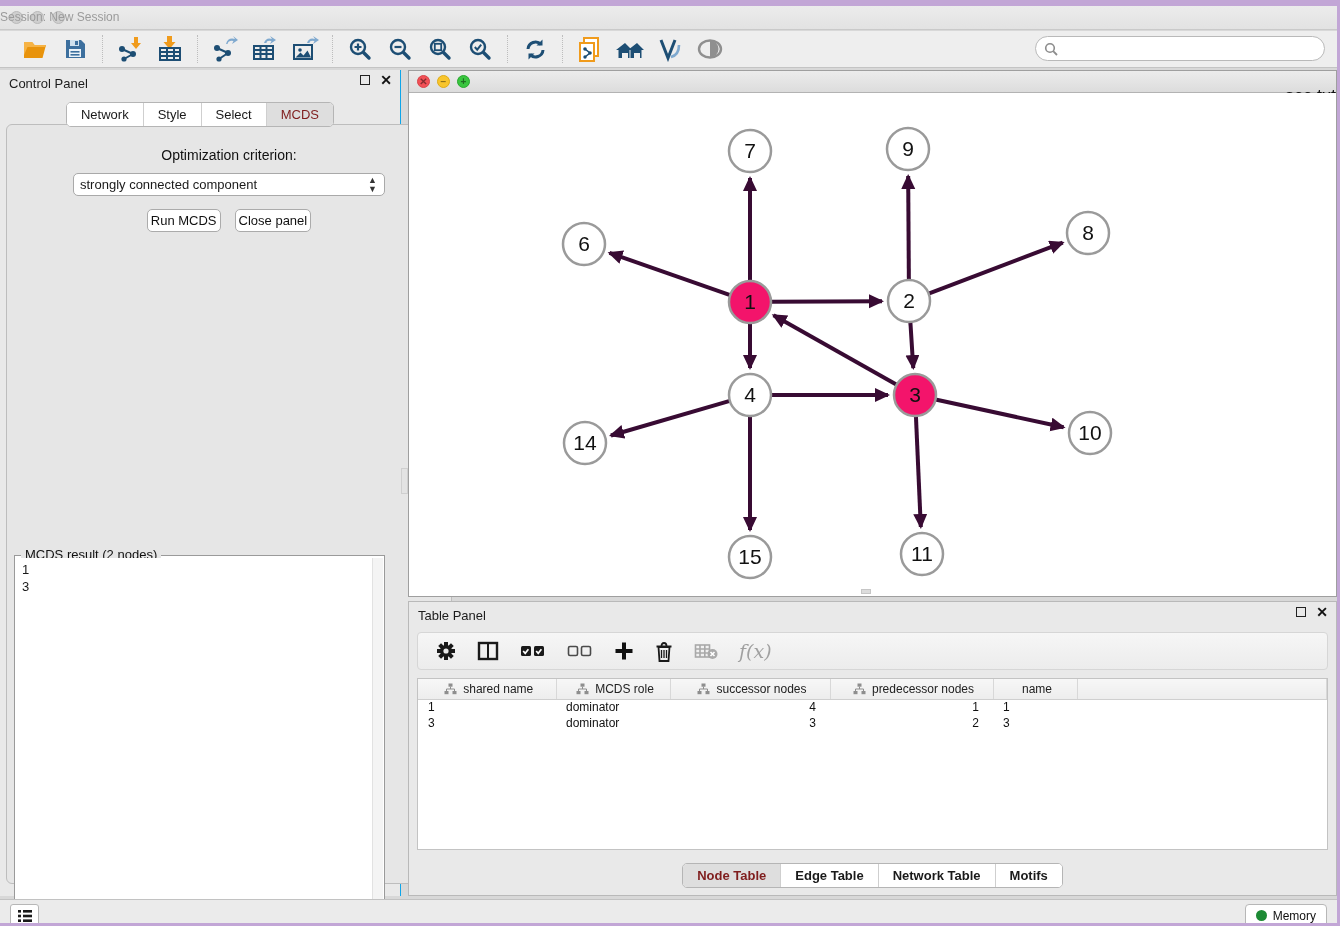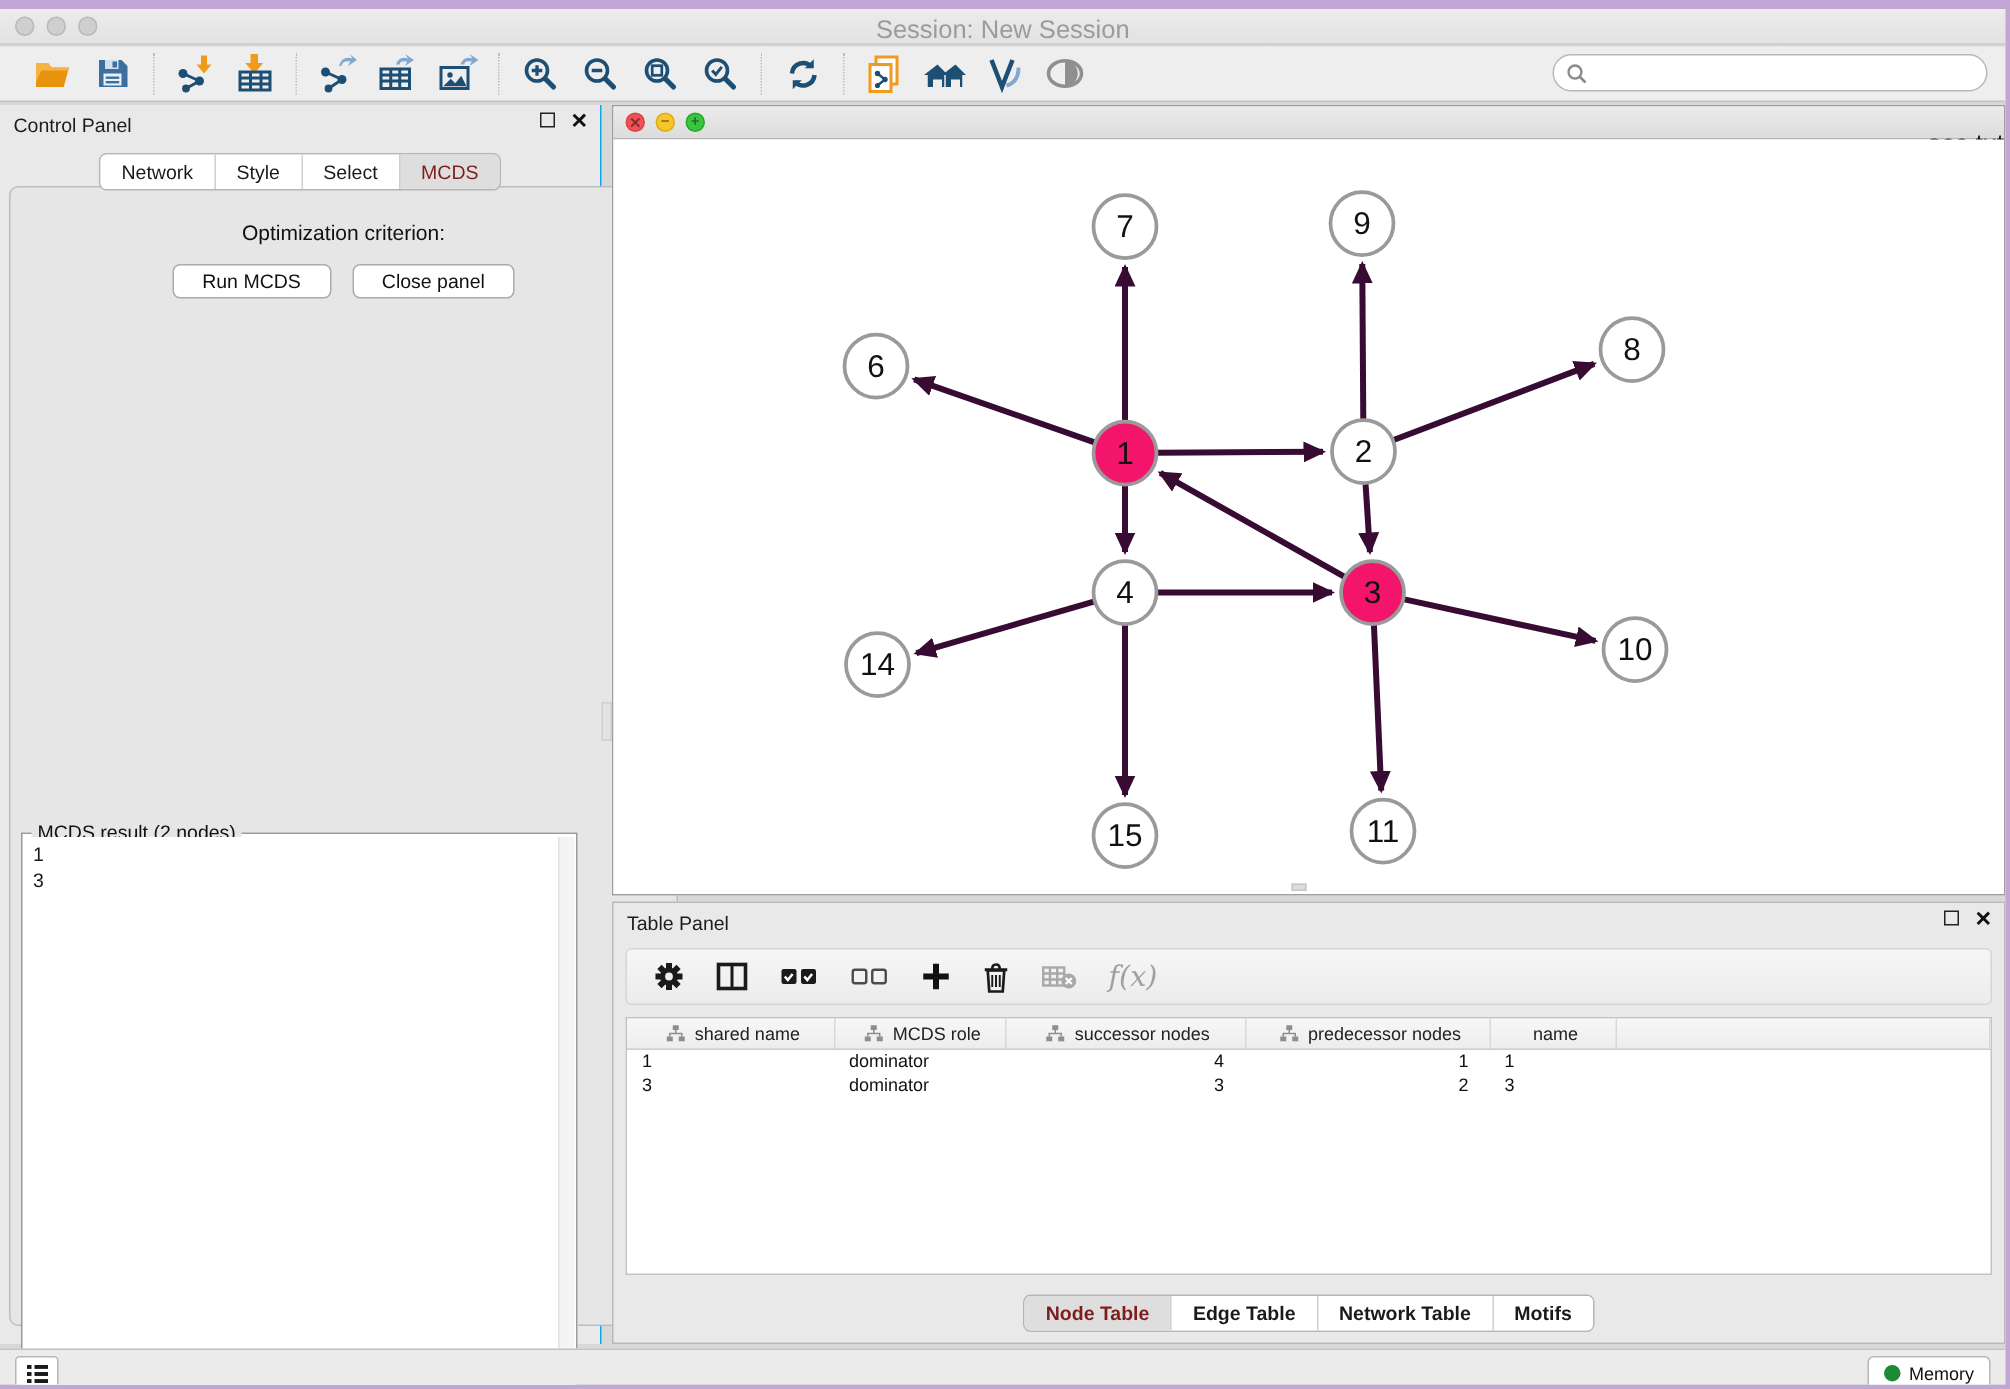--- a/index.html
+++ b/index.html
@@ -12,21 +12,21 @@
     border-right:3px solid #c2a6d6;
     border-bottom:3px solid #c2a6d6;
     overflow:hidden;
     font-size:13px;
     color:#1a1a1a;
   }
   
   .titlebar{position:absolute;left:0;top:0;width:100%;height:24px;background:linear-gradient(#ececec,#e2e2e2);border-bottom:1px solid #c9c9c9;}
   .titlebar .dots{position:absolute;left:10px;top:5px;display:flex;gap:8px;}
   .titlebar .dot{width:13px;height:13px;border-radius:50%;background:#cfcfcf;border:1px solid #b9b9b9;}
-  .titlebar .title{position:absolute;width:100%;text-align:center;top:4px;color:#9b9b9b;font-size:17px;}
+  .titlebar .title{position:absolute;width:100%;text-align:left;top:4px;color:#9b9b9b;font-size:12px;}
   
   .toolbar{position:absolute;left:0;top:25px;width:100%;height:37px;background:#eeeeee;border-bottom:1px solid #c4c4c4;display:flex;align-items:center;padding-left:8px;}
   .tb-group{display:flex;align-items:center;gap:10px;padding:0 12px;}
   .tb-sep{width:1px;height:28px;border-left:1px dotted #bdbdbd;}
   .tb-btn{width:30px;height:28px;display:flex;align-items:center;justify-content:center;}
   .searchbox{position:absolute;right:12px;top:5px;width:290px;height:25px;background:#fff;border:1px solid #b9b9b9;border-radius:13px;display:flex;align-items:center;padding-left:8px;}
   .searchbox input{border:none;outline:none;flex:1;font-size:12px;background:transparent;margin-left:5px;font-family:"Liberation Sans",sans-serif;}
   
   .cpanel{position:absolute;left:0;top:64px;width:401px;height:826px;background:#e9e9e9;border-right:1px solid #0ea5e9;}
   .panel-header{height:26px;position:relative;}
@@ -38,21 +38,21 @@
   .seg{display:flex;border:1px solid #b5b5b5;border-radius:5px;overflow:hidden;background:#fff;}
   .seg .seg-item{padding:4px 14px;font-size:13px;background:#fff;border-left:1px solid #cfcfcf;cursor:default;}
   .seg .seg-item:first-child{border-left:none;}
   .seg .seg-item.active{background:#dedede;color:#7f1d1d;}
   .cp-body{position:absolute;left:6px;top:54px;width:446px;height:760px;background:#e6e6e6;border:1px solid #bdbdbd;border-radius:6px;}
   .opt-label{text-align:center;margin-top:22px;font-size:14px;color:#111;}
   .dropdown{margin:10px auto 0 auto;width:312px;height:23px;background:#fff;border:1px solid #a9a9a9;border-radius:5px;display:flex;align-items:center;padding:0 6px;position:relative;}
   .dropdown .dd-text{font-size:13px;}
   .dd-arrows{position:absolute;right:7px;top:2px;display:flex;flex-direction:column;line-height:9px;font-size:9px;color:#333;}
   .btn-row{display:flex;justify-content:center;gap:14px;margin-top:13px;}
-  .pushbtn{background:#fff;border:1px solid #ababab;border-radius:5px;padding:3px 19px;font-size:13px;color:#111;font-family:"Liberation Sans",sans-serif;}
+  .pushbtn{background:#fff;border:1px solid #ababab;border-radius:5px;padding:3px 3px;font-size:13px;color:#111;font-family:"Liberation Sans",sans-serif;}
   .result-group{position:absolute;left:7px;top:430px;width:371px;height:382px;border:1px solid #9a9a9a;background:#fff;}
   .result-legend{position:absolute;left:6px;top:-9px;background:#e6e6e6;padding:0 4px;font-size:13px;color:#111;}
   .result-text{position:absolute;left:1px;top:2px;right:12px;bottom:1px;background:#fff;font-size:13px;line-height:17px;padding:3px 0 0 6px;white-space:pre-line;}
   .result-scroll{position:absolute;right:1px;top:2px;width:11px;bottom:1px;background:#f4f4f4;border-left:1px solid #e2e2e2;}
   .divider-grip{position:absolute;left:401px;top:462px;width:7px;height:26px;background:#e3e3e3;border:1px solid #cfcfcf;}
   
   .netwin{position:absolute;left:408px;top:64px;width:929px;height:527px;border:1px solid #9f9f9f;background:#fff;}
   .net-titlebar{height:22px;background:linear-gradient(#ececec,#dcdcdc);border-bottom:1px solid #b3b3b3;position:relative;}
   .tl{width:13px;height:13px;border-radius:50%;display:inline-flex;align-items:center;justify-content:center;font-size:10px;font-weight:bold;color:rgba(0,0,0,.45);}
   .net-title{position:absolute;width:100%;text-align:right;top:15px;font-size:18px;color:#111;}
@@ -251,20 +251,27 @@
   <div class="cp-tabs">
     <div class="seg">
       <span class="seg-item">Network</span>
       <span class="seg-item">Style</span>
       <span class="seg-item">Select</span>
       <span class="seg-item active">MCDS</span>
     </div>
   </div>
   <div class="cp-body">
     <div class="opt-label">Optimization criterion:</div>
+    <div class="dropdown">
+      <span class="dd-text">strongly connected component</span>
+      <span class="dd-arrows">
+          <span>▲</span>
+          <span>▼</span>
+        </span>
+    </div>
     <div class="btn-row">
       <button class="pushbtn">Run MCDS</button>
       <button class="pushbtn">Close panel</button>
     </div>
     <div class="result-group">
       <span class="result-legend">MCDS result (2 nodes)</span>
       <div class="result-text">1
 3</div>
       <div class="result-scroll"></div>
     </div>

